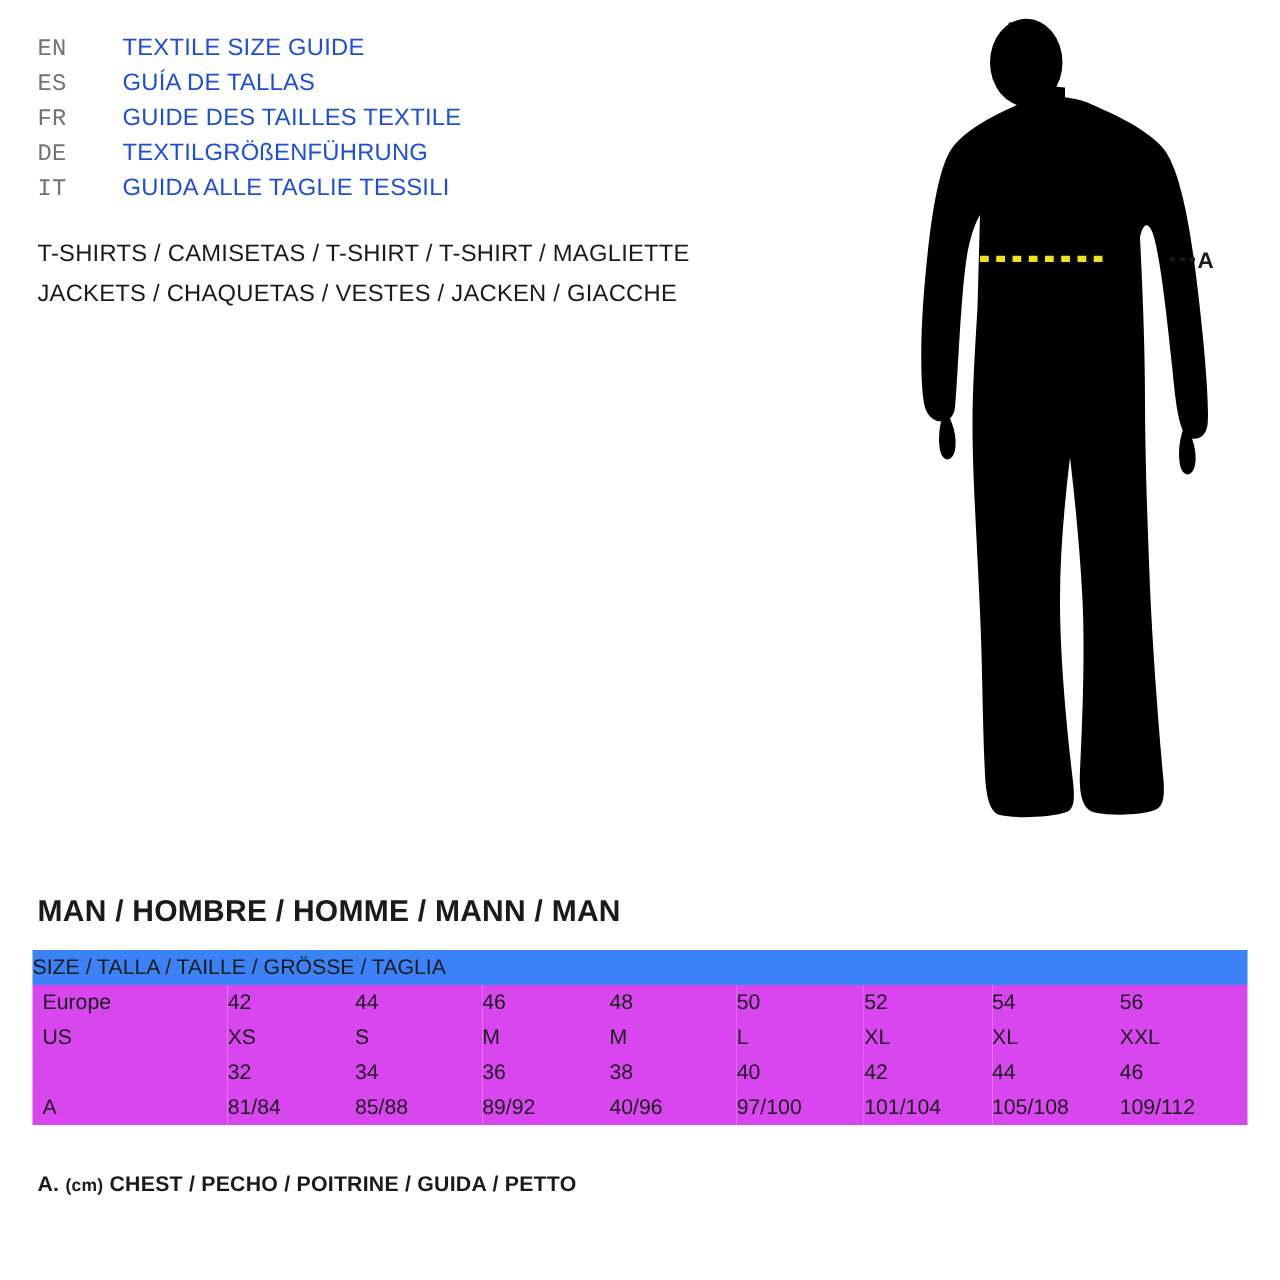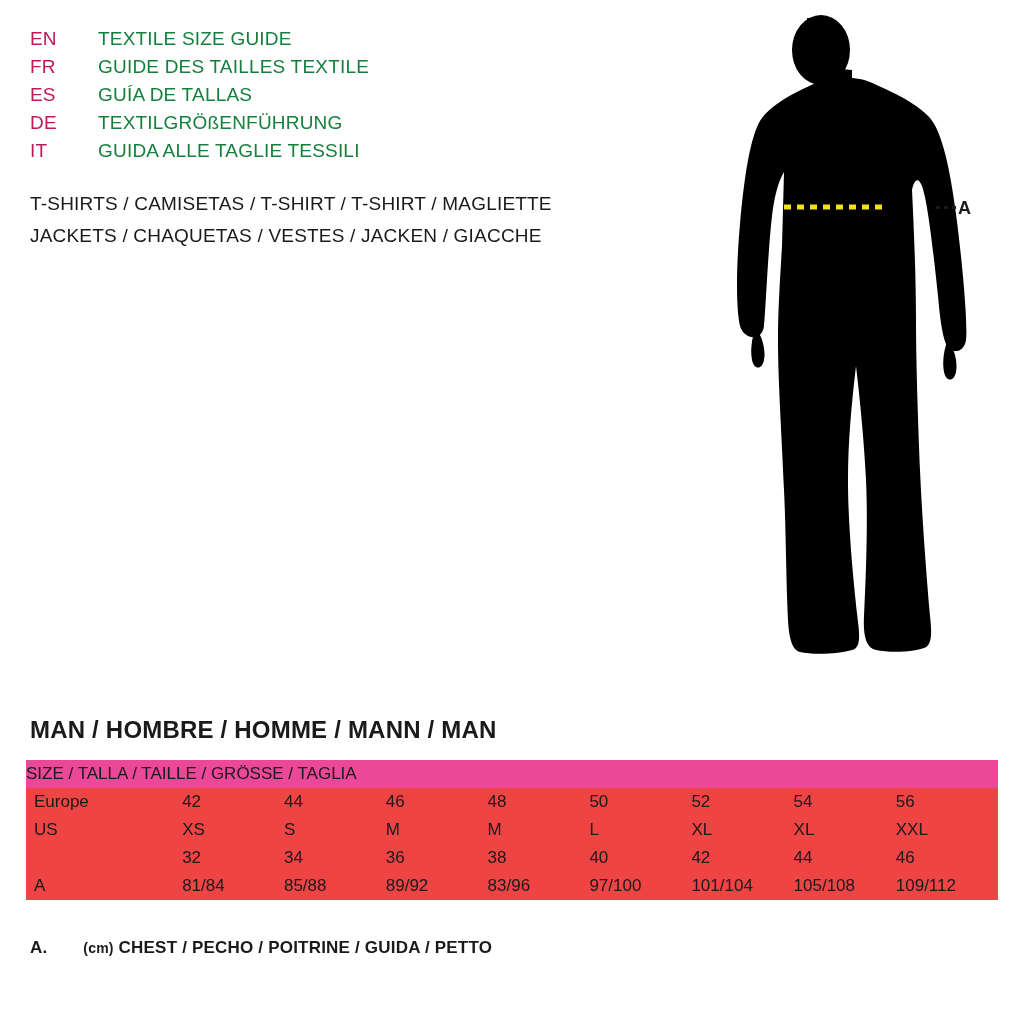--- a/index.html
+++ b/index.html
@@ -26,24 +26,25 @@
   .lang-row {
     display: flex;
     align-items: baseline;
     height: 28px;
     font-size: 19px;
     letter-spacing: 0.2px;
   }
   .lang-code {
     width: 68px;
     flex: 0 0 68px;
-    color: #be185d;
+    color: #737373;
+    font-family: Liberation Mono, monospace;
   }
   .lang-title {
-    color: #15803d;
+    color: #1d4ed8;
   }
 
   
   .cat-block {
     position: absolute;
     left: 30px;
     top: 188px;
     width: 640px;
   }
   .cat-line {
@@ -100,63 +101,62 @@
     width: 972px;
     border-collapse: collapse;
     font-size: 17px;
   }
   table.size-table td {
     padding: 0;
     height: 28px;
     vertical-align: middle;
   }
   .row-head td {
-    background: #ec4899;
+    background: #3b82f6;
     font-size: 17px;
     padding-left: 8px;
     height: 26px;
   }
-  .row-shade td { background: #ef4444; }
+  .row-shade td { background: #d946ef; }
   .cell-label {
     width: 150px;
     padding-left: 8px !important;
     text-align: left;
   }
   .cell-val {
     width: 103px;
   }
 
   .footnote {
     position: absolute;
     left: 30px;
     top: 938px;
     font-size: 17px;
     font-weight: bold;
     letter-spacing: 0.2px;
   }
   .footnote .small {
     font-size: 14px;
-    margin-left: 31px;
   }
 </style>
 </head>
 <body>
 
 <div class="lang-block">
   <div class="lang-row">
     <span class="lang-code">EN</span>
     <span class="lang-title">TEXTILE SIZE GUIDE</span>
   </div>
   <div class="lang-row">
+    <span class="lang-code">ES</span>
+    <span class="lang-title">GUÍA DE TALLAS</span>
+  </div>
+  <div class="lang-row">
     <span class="lang-code">FR</span>
     <span class="lang-title">GUIDE DES TAILLES TEXTILE</span>
-  </div>
-  <div class="lang-row">
-    <span class="lang-code">ES</span>
-    <span class="lang-title">GUÍA DE TALLAS</span>
   </div>
   <div class="lang-row">
     <span class="lang-code">DE</span>
     <span class="lang-title">TEXTILGRÖßENFÜHRUNG</span>
   </div>
   <div class="lang-row">
     <span class="lang-code">IT</span>
     <span class="lang-title">GUIDA ALLE TAGLIE TESSILI</span>
   </div>
 </div>
@@ -253,21 +253,21 @@
       <td class="cell-val">40</td>
       <td class="cell-val">42</td>
       <td class="cell-val">44</td>
       <td class="cell-val">46</td>
     </tr>
     <tr class="row-shade">
       <td class="cell-label">A</td>
       <td class="cell-val">81/84</td>
       <td class="cell-val">85/88</td>
       <td class="cell-val">89/92</td>
-      <td class="cell-val">83/96</td>
+      <td class="cell-val">40/96</td>
       <td class="cell-val">97/100</td>
       <td class="cell-val">101/104</td>
       <td class="cell-val">105/108</td>
       <td class="cell-val">109/112</td>
     </tr>
   </tbody>
 </table>
 
 <div class="footnote">
   <span>A. </span><span class="small">(cm)</span><span> CHEST / PECHO / POITRINE / GUIDA / PETTO</span>

